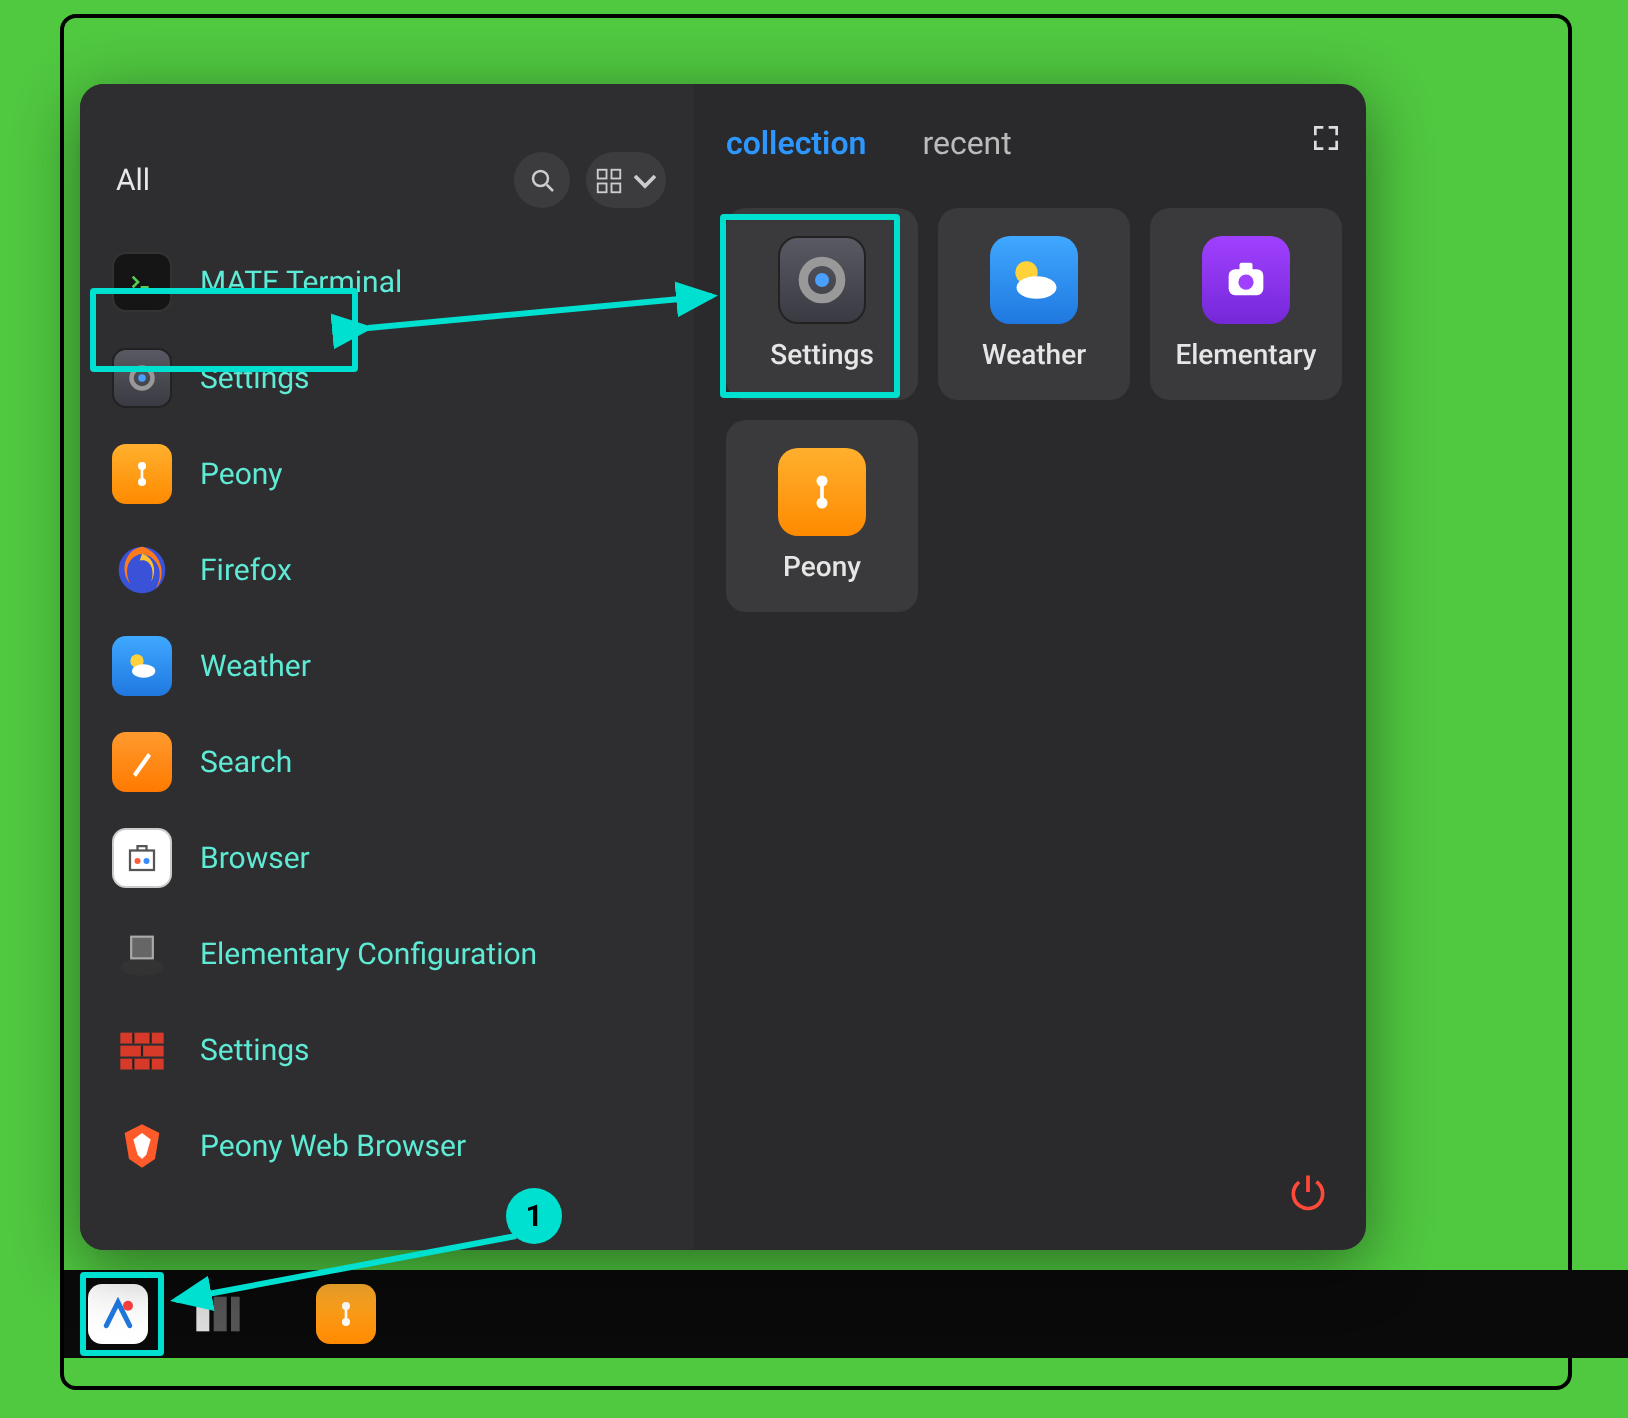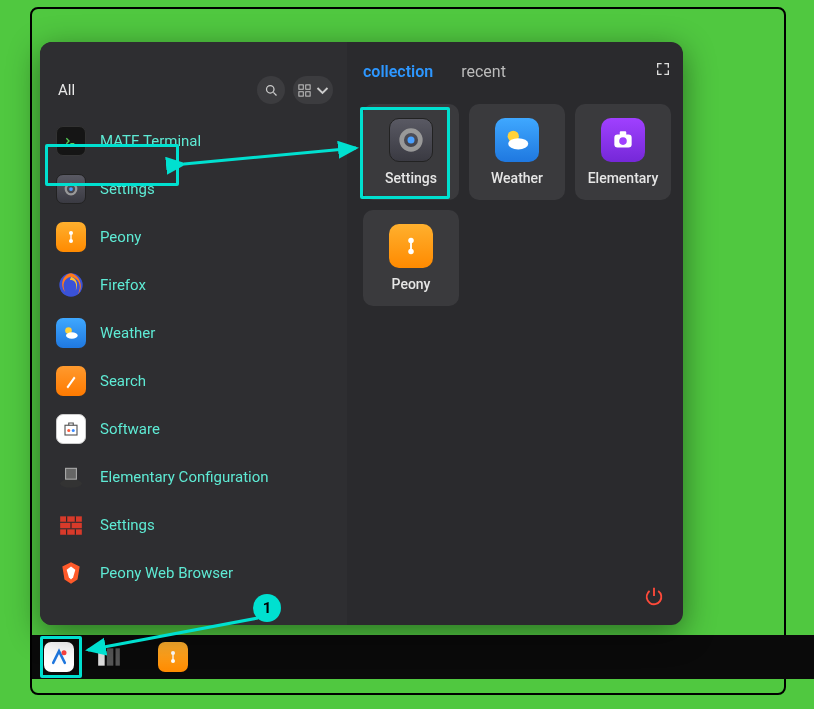--- a/index.html
+++ b/index.html
@@ -311,21 +311,21 @@
       </div>
       <div class="sidebar-item">
         <div class="app-icon ic-software">
             <svg viewBox="0 0 24 24" width="18" height="18">
               <rect x="4" y="7" width="16" height="13" fill="none" stroke="#555" stroke-width="1.5"></rect>
               <path d="M9 7 L9 4 L15 4 L15 7" fill="none" stroke="#555" stroke-width="1.5"></path>
               <circle cx="9" cy="14" r="2" fill="#ff5a3a"></circle>
               <circle cx="15" cy="14" r="2" fill="#3a8aff"></circle>
             </svg>
           </div>
-        <span class="app-label">Software</span>
+        <span class="app-label">Browser</span>
       </div>
       <div class="sidebar-item">
         <div class="app-icon ic-elem">
             <svg viewBox="0 0 24 24" width="26" height="26">
               <ellipse cx="12" cy="18" rx="10" ry="4" fill="#333"></ellipse>
               <rect x="7" y="4" width="10" height="10" fill="#666" stroke="#aaa"></rect>
             </svg>
           </div>
         <span class="app-label">Elementary Configuration</span>
       </div>

